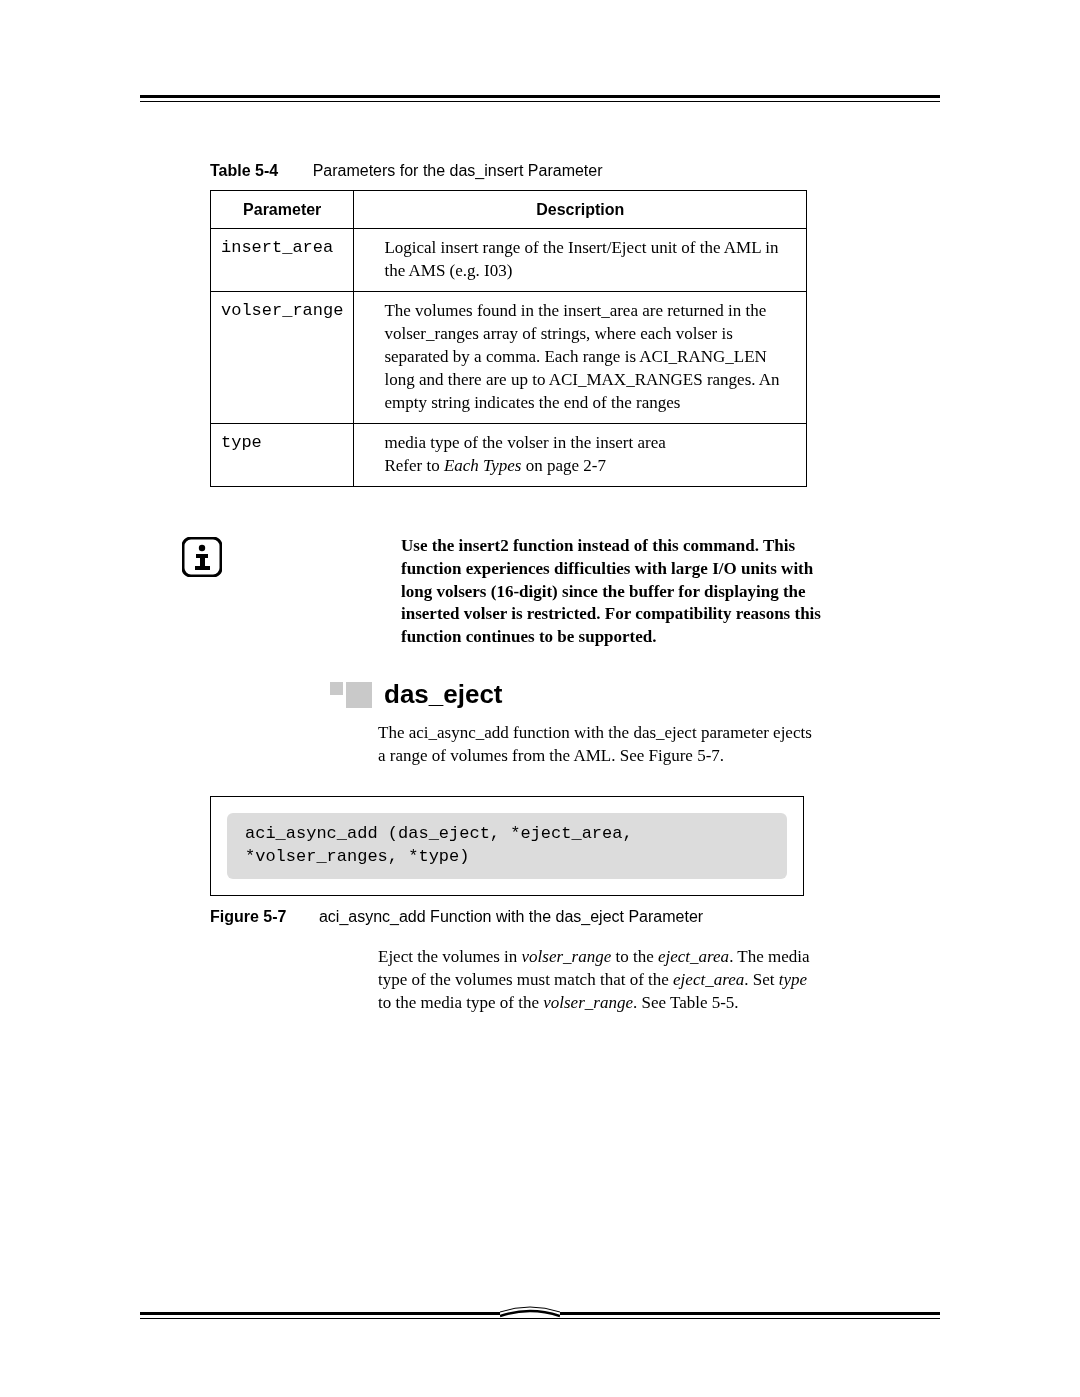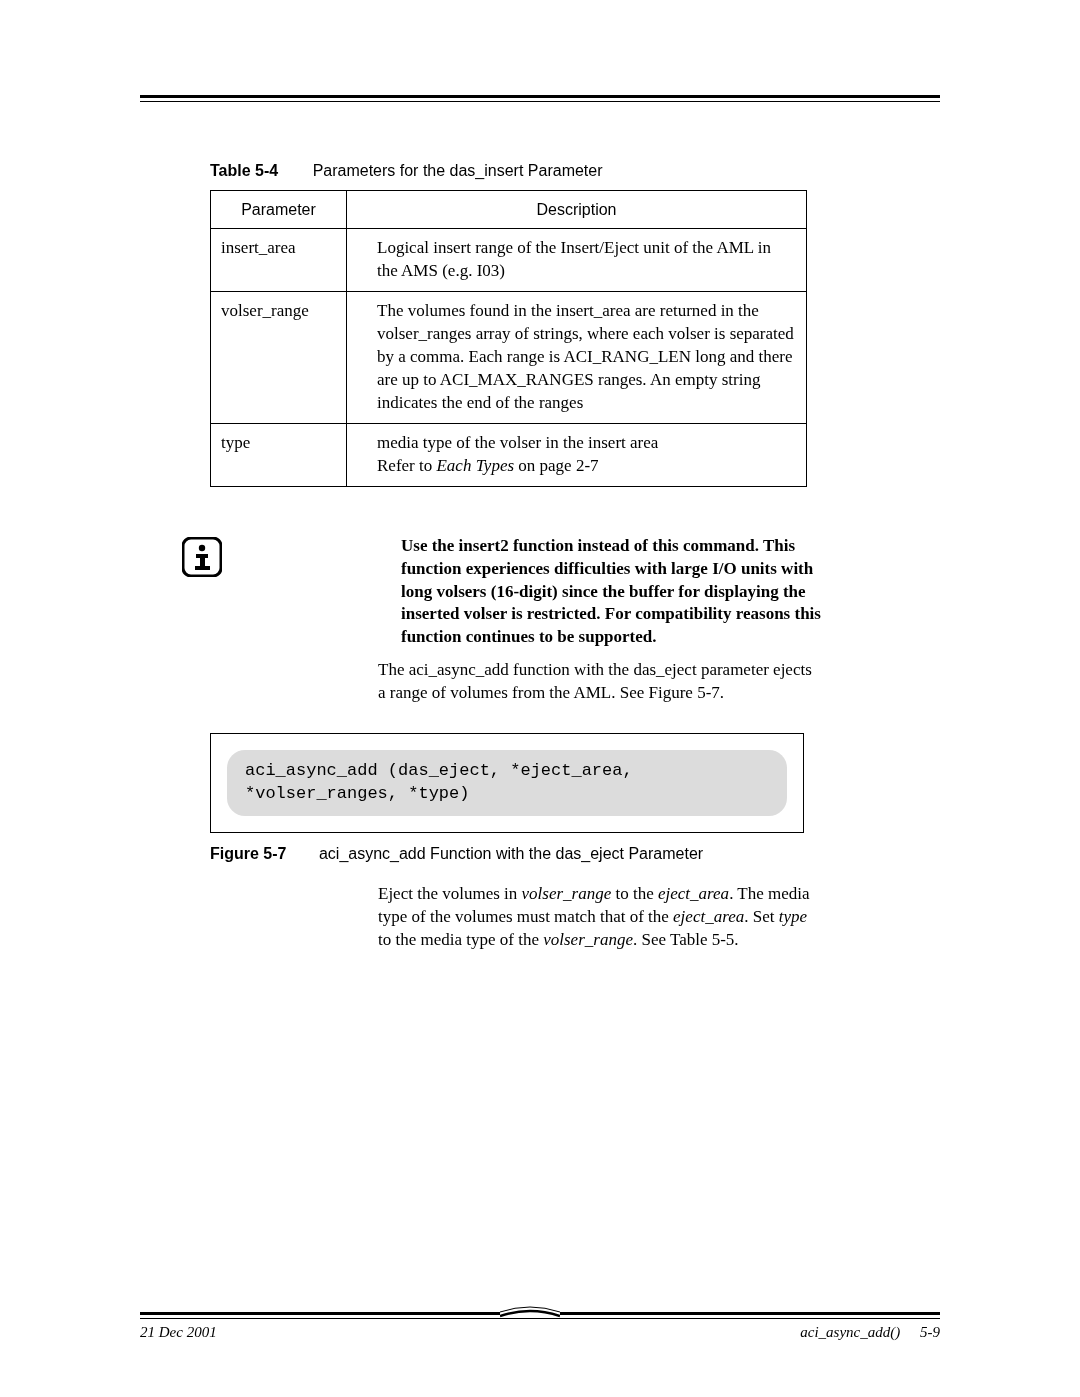--- a/index.html
+++ b/index.html
@@ -54,27 +54,27 @@
     border-collapse:collapse;
   }
   table.param th,table.param td{
     border:1px solid var(--table-border);
     padding:8px 10px;
     vertical-align:top;
     text-align:left;
   }
   table.param th{
     font-family:"Helvetica Neue",Arial,sans-serif;
-    font-weight:normal;
+    font-weight:bold;
     font-size:16px;
     text-align:center;
   }
   table.param td.pnm{
     width:115px;
-    font-family:Liberation Serif, serif;
+    font-family:Liberation Mono, monospace;
   }
   table.param td.pds{
     font-family:"Palatino Linotype",Georgia,serif;
     padding-left:30px;
   }
   table.param .ref-ital{font-style:italic;}
 
   .info-block{
     display:flex;
     align-items:flex-start;
@@ -109,21 +109,21 @@
   .body-indent p{margin:0 0 10px;}
 
   .figure-box{
     border:1px solid #000;
     margin:28px 0 4px 70px;
     padding:16px 16px;
     width:560px;
   }
   .code-pill{
     background:var(--codebg);
-    border-radius:18px;
+    border-radius:6px;
     padding:10px 18px;
     font-family:"Courier New",Courier,monospace;
     font-size:17px;
     white-space:pre-wrap;
     word-break:break-word;
   }
 
   .figure-caption{
     font-family:"Helvetica Neue",Arial,sans-serif;
     font-size:16px;
@@ -212,20 +212,27 @@
           <rect x="1" y="1" width="38" height="38" rx="8" ry="8" fill="#fff" stroke="#000" stroke-width="3"></rect>
           <circle cx="20" cy="11" r="3.2" fill="#000"></circle>
           <rect x="14" y="17" width="12" height="4" fill="#000"></rect>
           <rect x="18" y="17" width="5" height="14" fill="#000"></rect>
           <rect x="13" y="29" width="15" height="4" fill="#000"></rect>
         </svg>
       </div>
       <div class="note">Use the insert2 function instead of this command. This function experiences difficulties with large I/O units with long volsers (16-digit) since the buffer for displaying the inserted volser is restricted. For compatibility reasons this function continues to be supported.</div>
     </div>
 
+    <div class="section-head">
+      <span class="head-ornament">
+        <span></span>
+          <span class="big"></span>
+      </span>
+      <h2 class="section">das_eject</h2>
+    </div>
 
     <div class="body-indent">
       <p>The aci_async_add function with the das_eject parameter ejects a range of volumes from the AML. See Figure 5-7.</p>
     </div>
 
     <div class="figure-box">
       <div class="code-pill">aci_async_add (das_eject, *eject_area, *volser_ranges, *type)</div>
     </div>
 
     <p class="figure-caption">
@@ -244,20 +251,13 @@
   <div class="footer-line">
     <div class="double"></div>
     <div class="footer-arc">
       <svg width="60" height="12" viewBox="0 0 60 12">
         <path d="M0 6 Q30 -4 60 6" fill="none" stroke="#000" stroke-width="1"></path>
         <path d="M0 10 Q30 0 60 10" fill="none" stroke="#000" stroke-width="2.5"></path>
       </svg>
     </div>
   </div>
 
-  <div class="running">
-    <span class="r-left">21 Dec 2001</span>
-    <span class="r-right">
-      <span>aci_async_add()</span>
-      <span class="pgnum">5-9</span>
-    </span>
-  </div>
 </div>
 
 </body></html>

